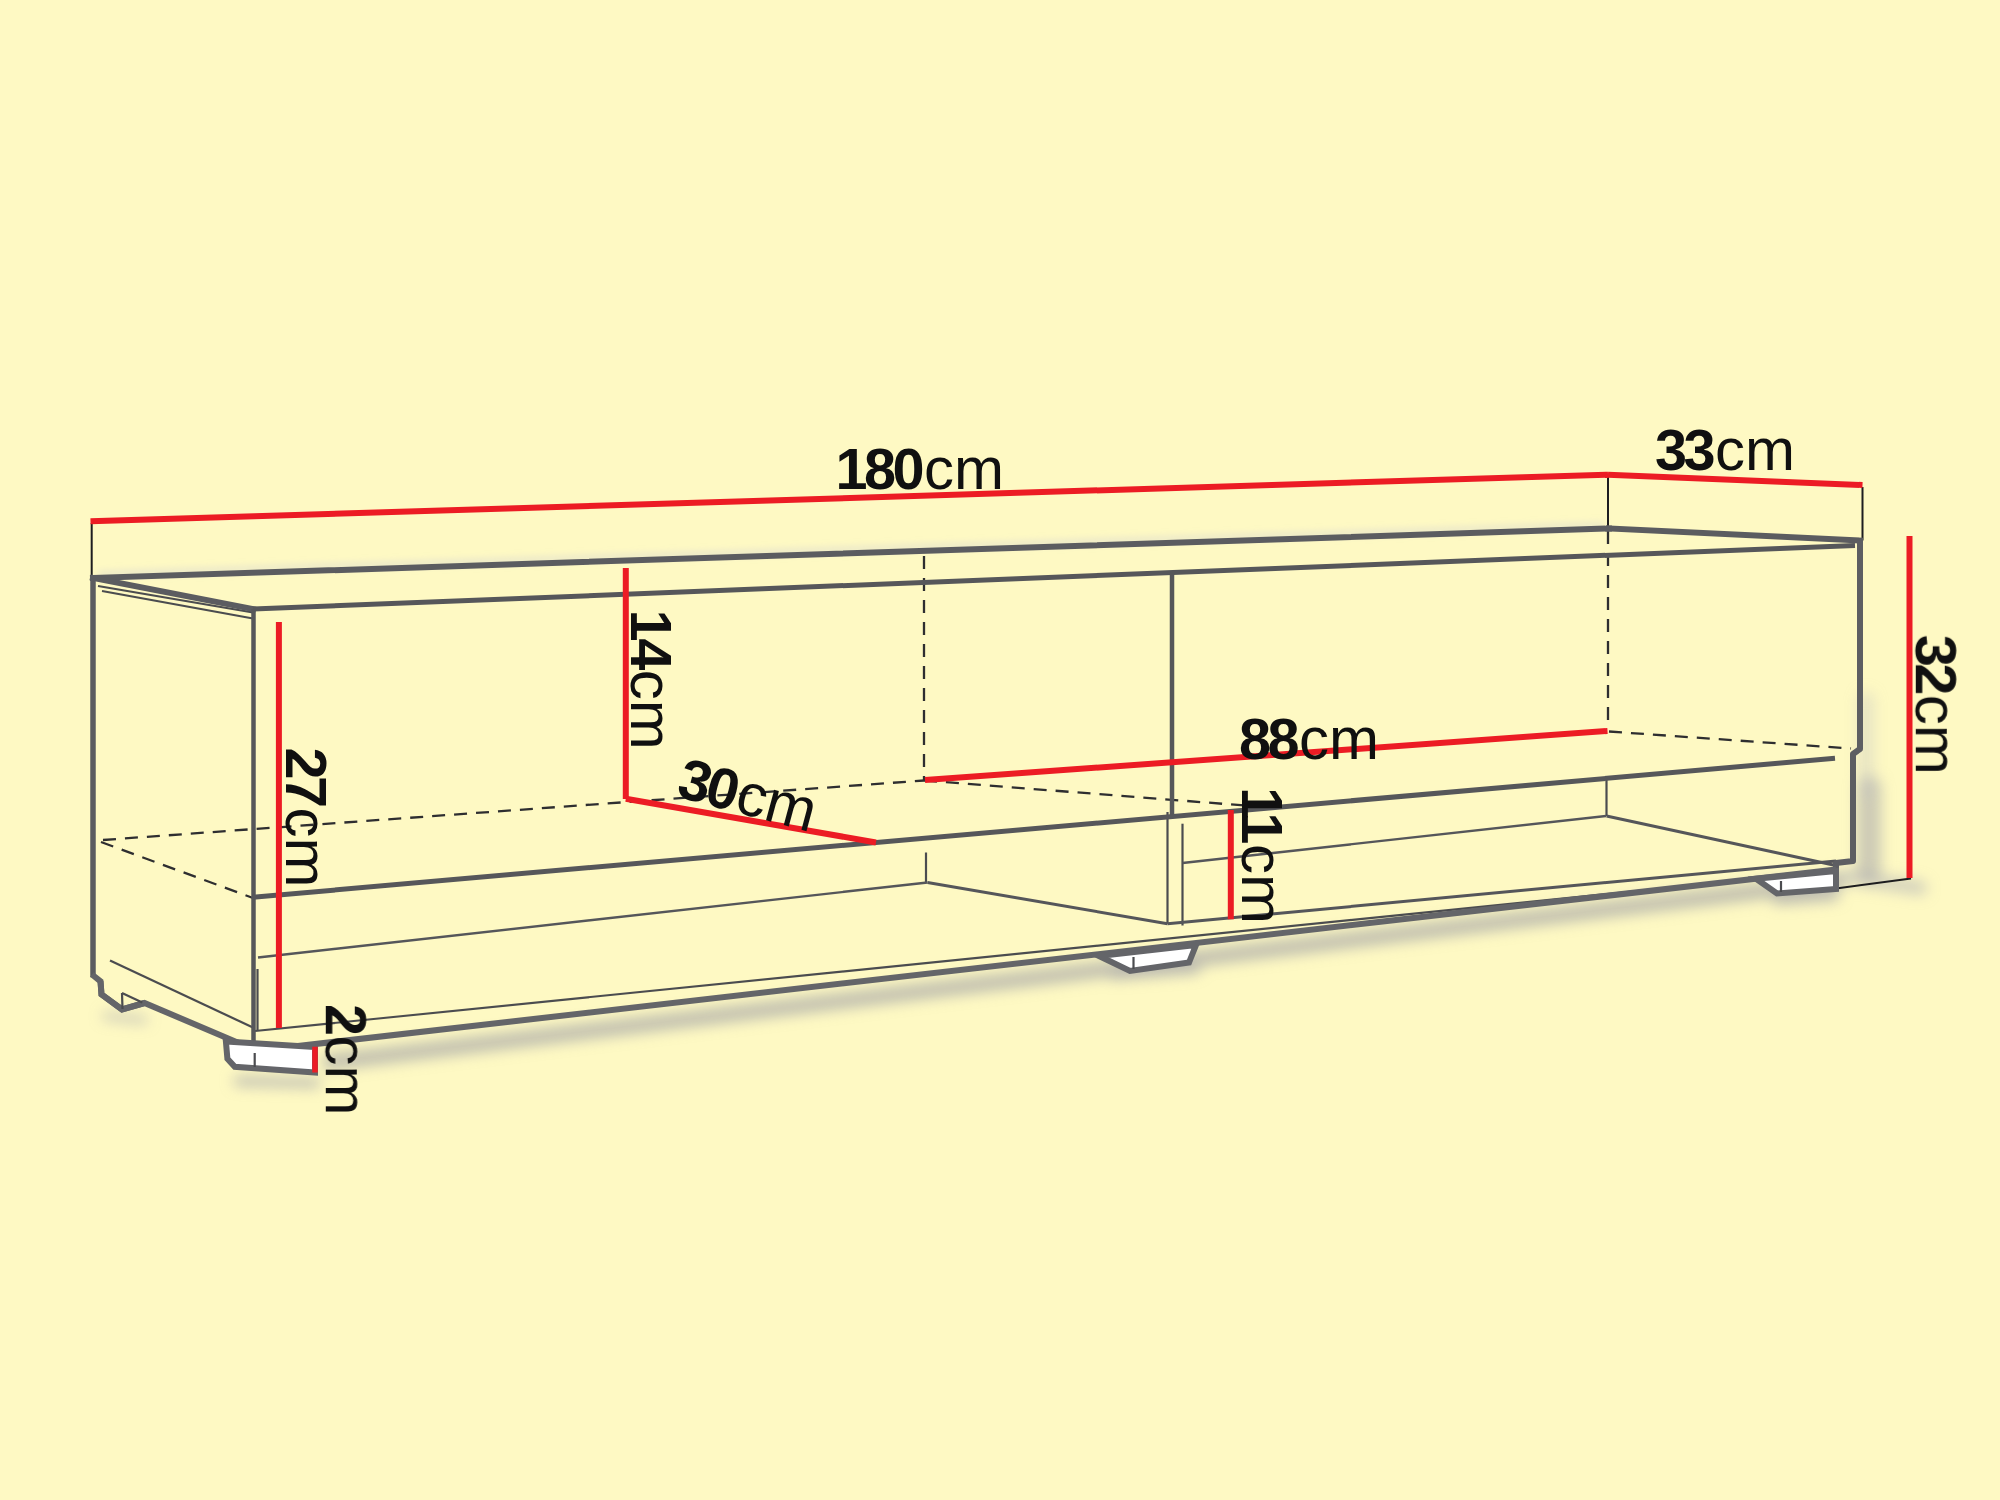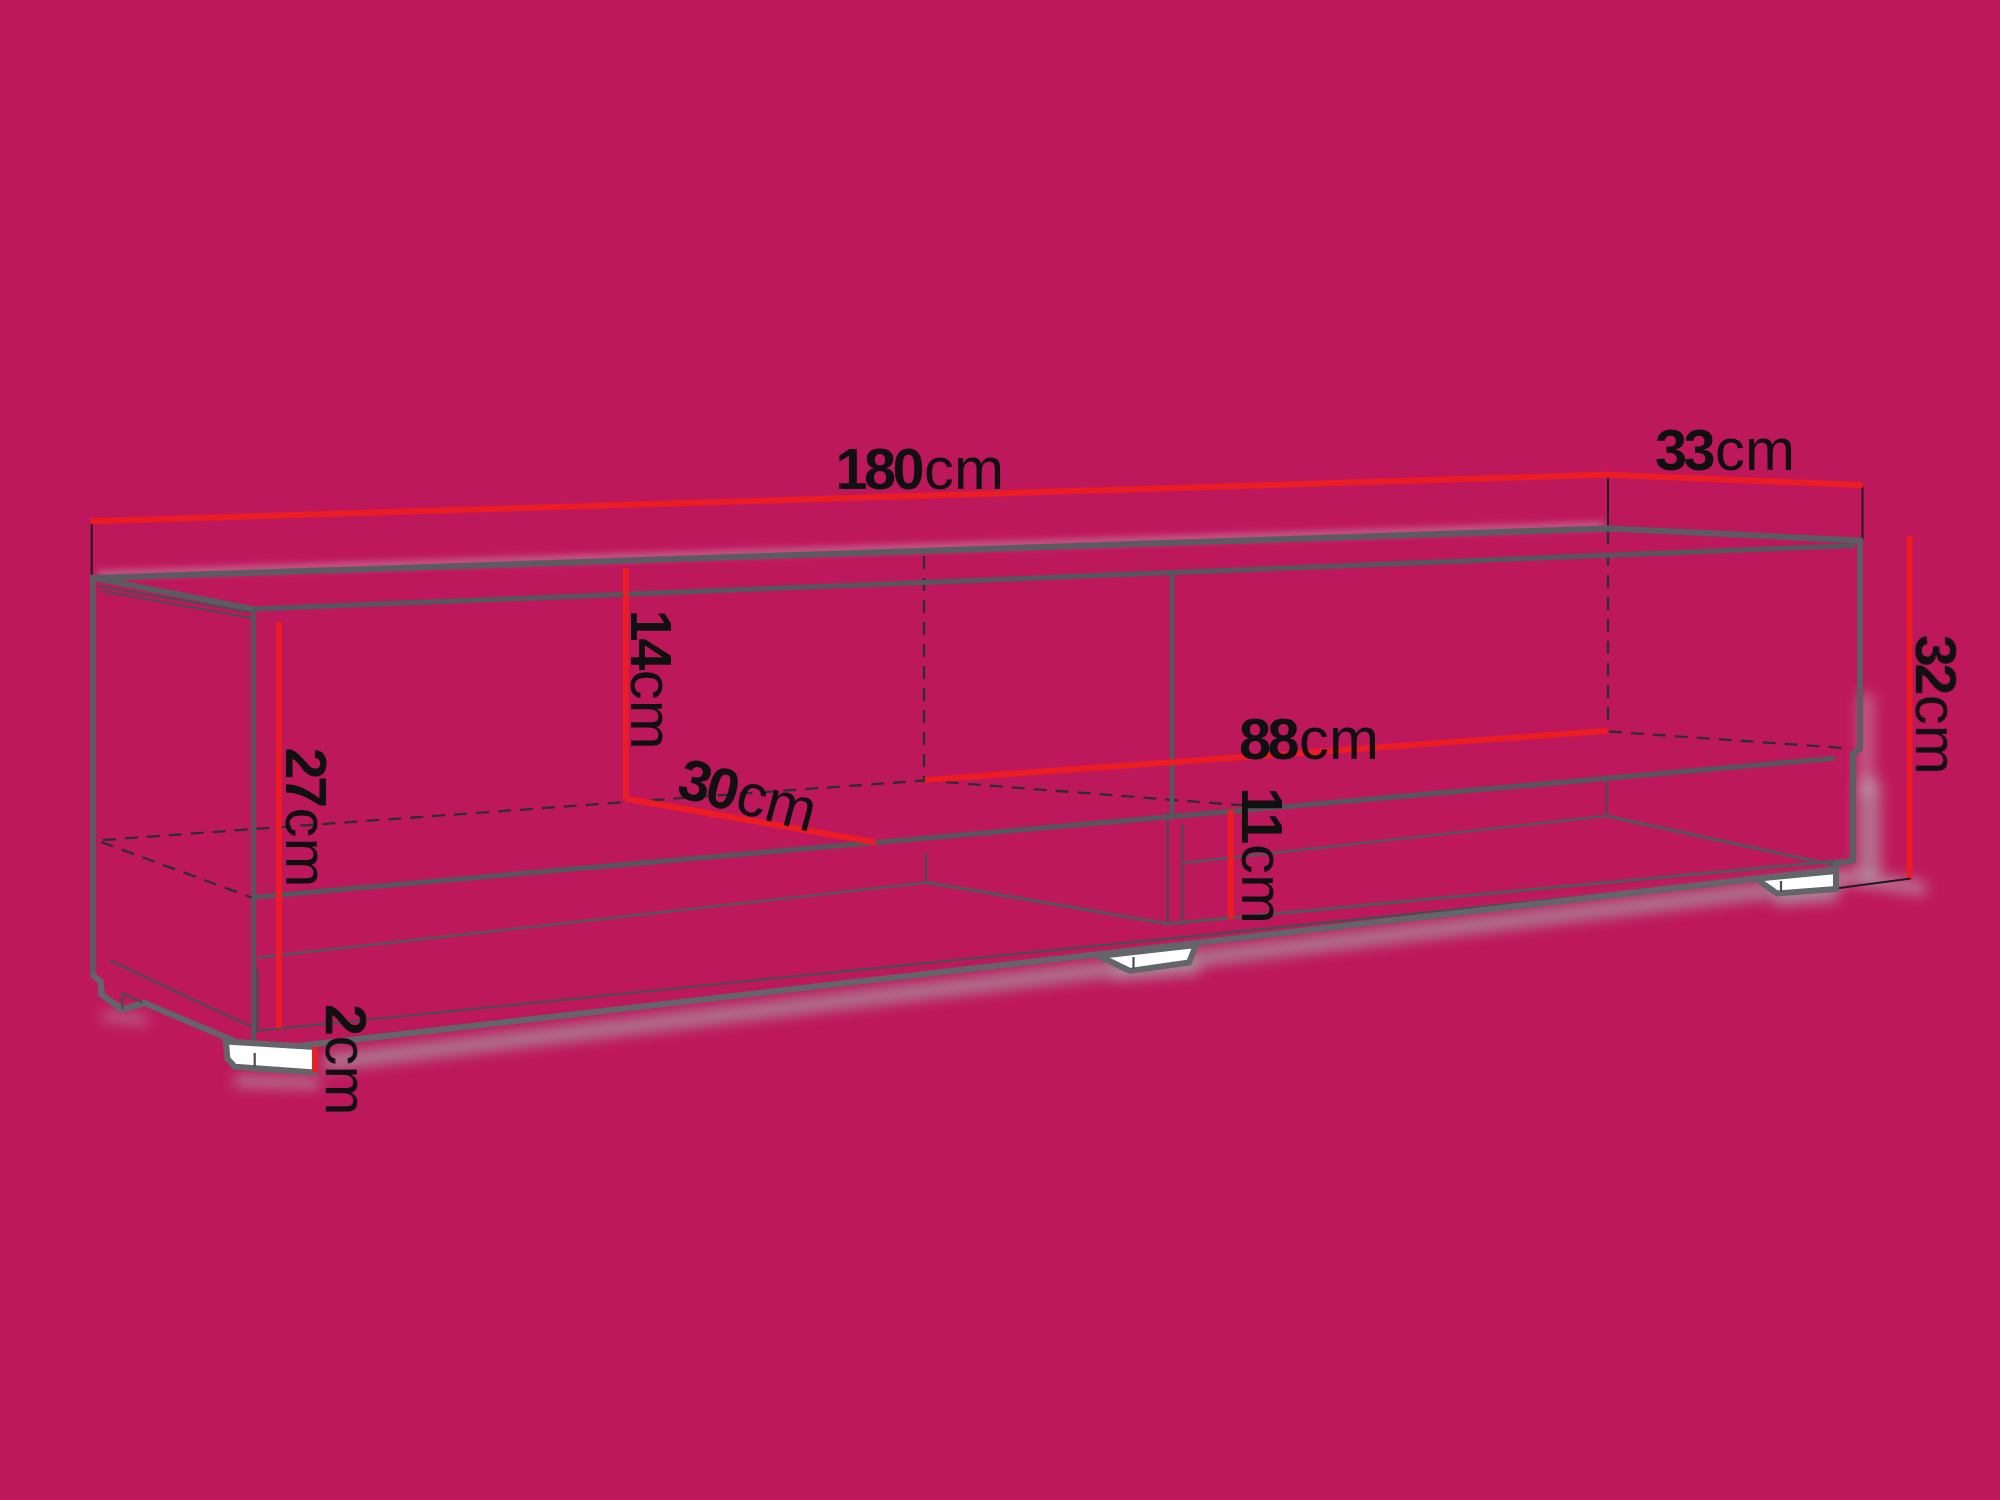--- a/index.html
+++ b/index.html
@@ -1,16 +1,16 @@
 <!DOCTYPE html>
 <html><head>
 <meta charset="utf-8">
 <style>
   html,body{margin:0;padding:0;background:#ffffff;}
-  .wrap{width:2000px;height:1500px;position:relative;overflow:hidden;background:#be185d;}
+  .wrap{width:2000px;height:1500px;position:relative;overflow:hidden;background:#fef9c3;}
   svg{position:absolute;left:0;top:0;}
   text{font-family:"Liberation Sans", sans-serif;fill:#101010;}
   .num{font-weight:bold;letter-spacing:-3.5px;}
   .cm{font-weight:normal;letter-spacing:0;font-size:60px;}
 </style>
 </head>
 <body>
 <div class="wrap">
 <svg width="2000" height="1500" viewBox="0 0 2000 1500">
   <defs>

